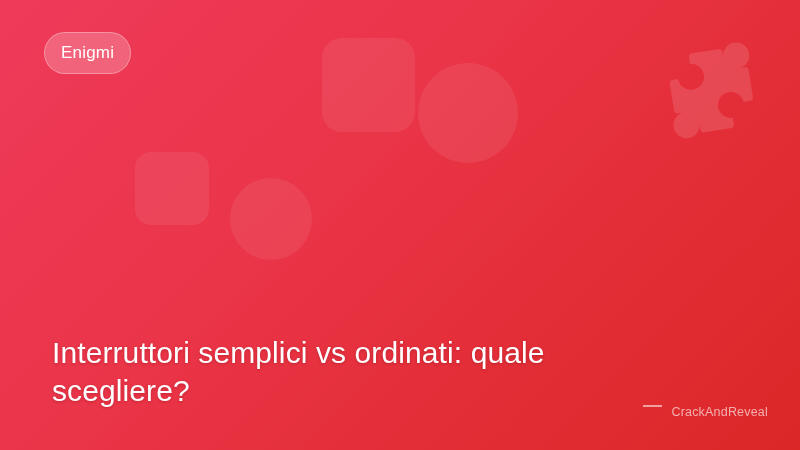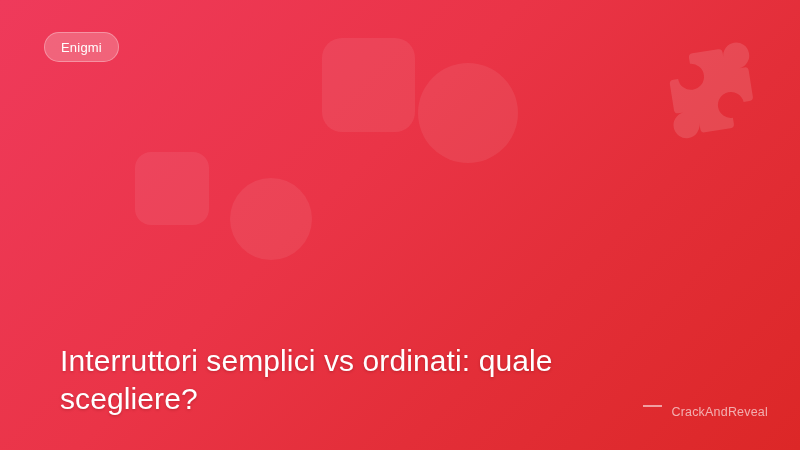--- a/index.html
+++ b/index.html
@@ -71,43 +71,43 @@
     display: block;
     width: 100%;
     height: 100%;
   }
 
   
   .badge {
     position: absolute;
     left: 44px;
     top: 32px;
-    height: 30px;
+    height: 42px;
     box-sizing: border-box;
     padding: 12px 16px;
     display: flex;
     align-items: center;
     justify-content: center;
     border-radius: 999px;
     background: rgba(255, 255, 255, 0.22);
     border: 1px solid rgba(255, 255, 255, 0.30);
     color: #ffffff;
-    font-size: 13px;
+    font-size: 17px;
     letter-spacing: 0.2px;
     font-family: "Liberation Sans", sans-serif;
     white-space: nowrap;
   }
 
   
   .title {
     position: absolute;
     left: 44px;
     top: 326px;
     width: 600px;
-    margin: 16px;
+    margin: 8px;
     color: #ffffff;
     font-family: "Liberation Sans", sans-serif;
     font-size: 30px;
     font-weight: 400;
     line-height: 38px;
     letter-spacing: 0.1px;
     text-shadow: 0 1px 3px rgba(90, 0, 10, 0.28);
   }
 
   

